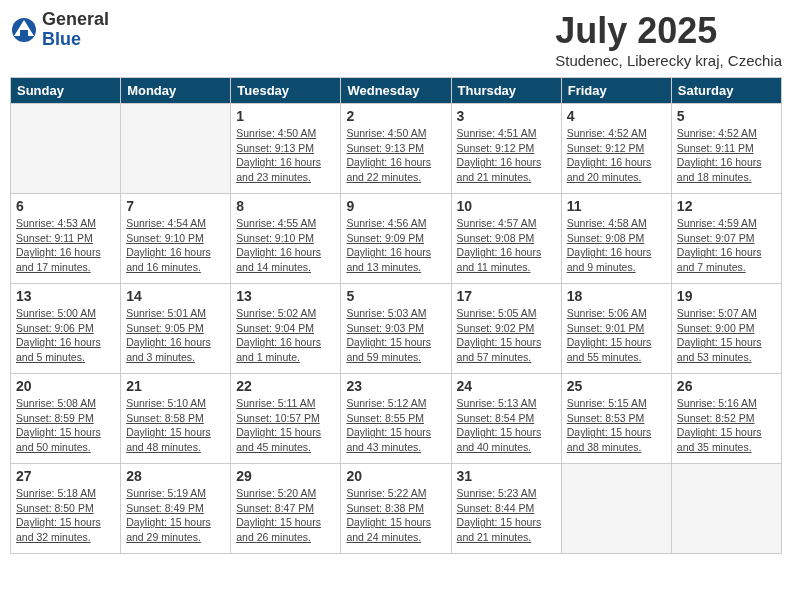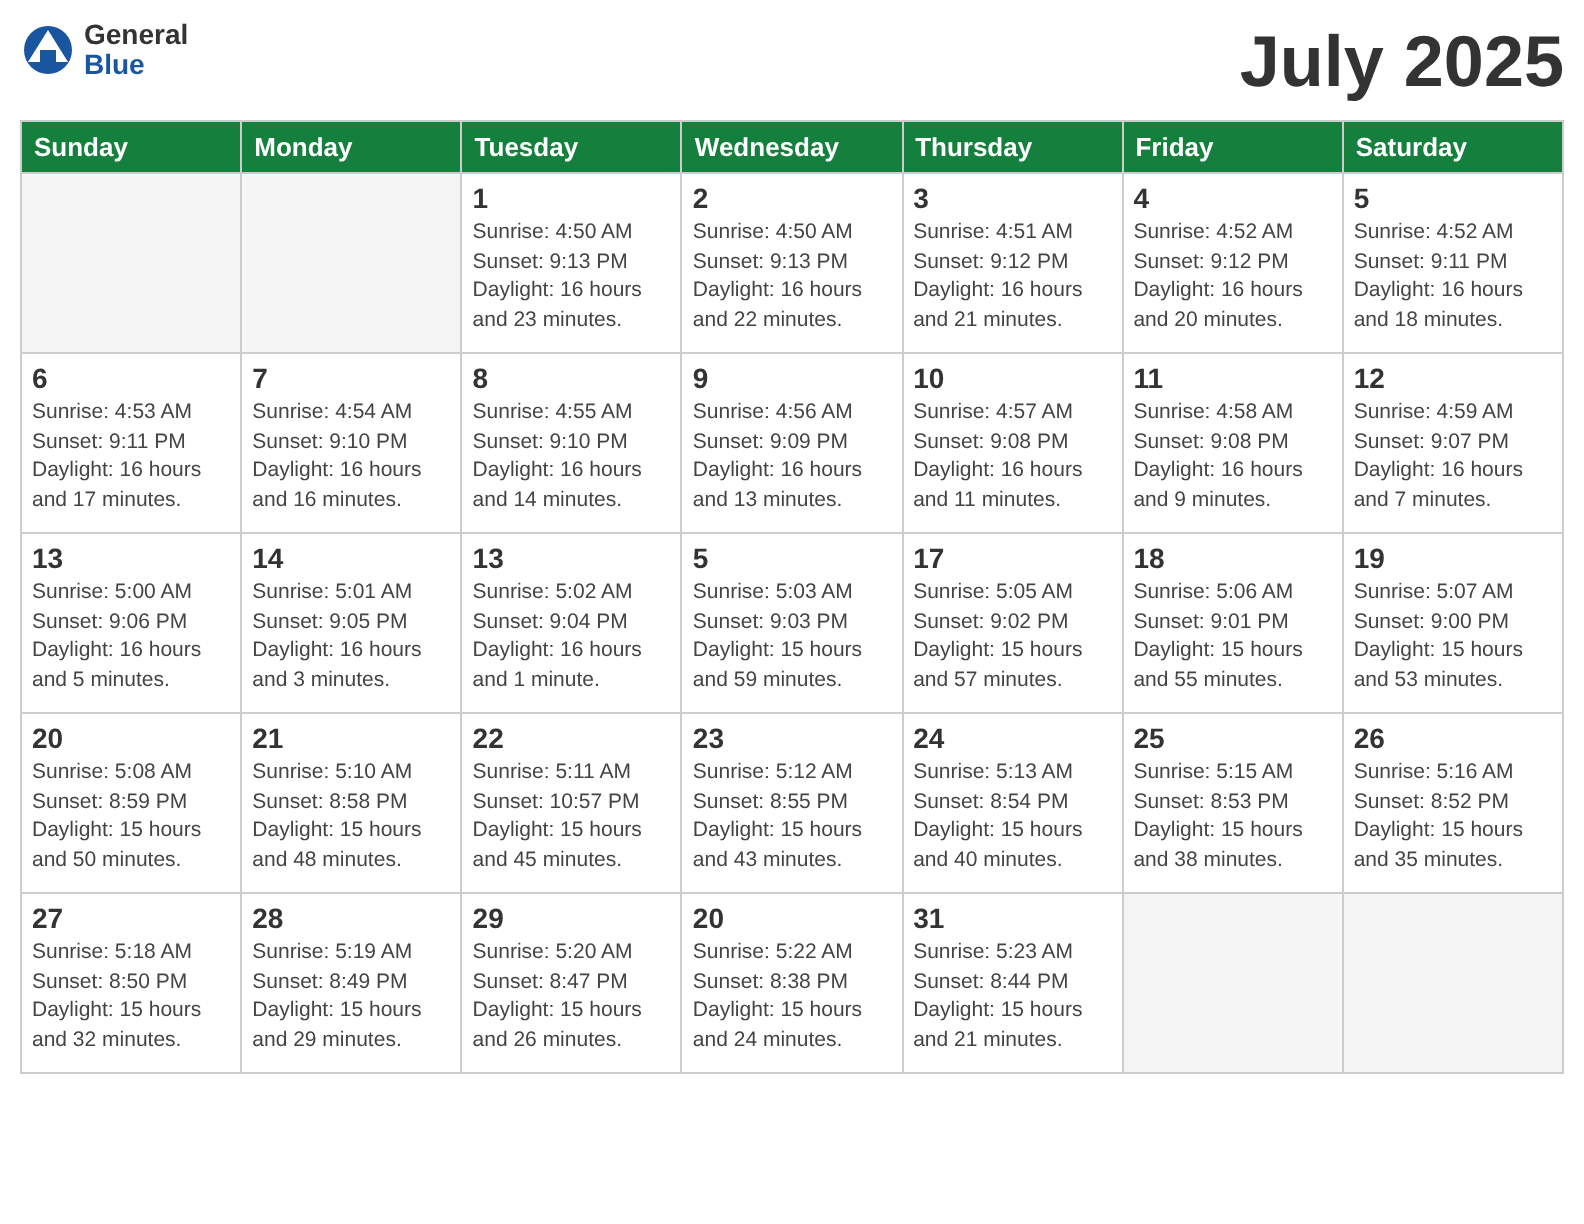--- a/index.html
+++ b/index.html
@@ -16,21 +16,21 @@
       align-items: flex-start;
       margin-bottom: 8px;
     }
     .logo {
       display: flex;
       align-items: center;
     }
     .logo-text {
       display: flex;
       flex-direction: column;
-      font-size: 14px;
+      font-size: 18px;
       font-weight: bold;
       line-height: 1.1;
     }
     .logo-general { color: #333; }
     .logo-blue { color: #1a56a0; }
     .logo-icon {
       width: 28px;
       height: 28px;
       margin-right: 4px;
     }
@@ -44,21 +44,21 @@
     .location {
       font-size: 15px;
       color: #333;
     }
     .calendar {
       width: 100%;
       border-collapse: collapse;
       font-size: 11px;
     }
     .calendar th {
-      background: #15803d;
+      background: #0c4a6e;
       color: #fff;
       text-align: left;
       padding: 5px 6px;
       font-size: 13px;
       font-weight: bold;
       border: 1px solid #ccc;
     }
     .calendar td {
       border: 1px solid #ccc;
       vertical-align: top;
@@ -73,39 +73,41 @@
     .day-num {
       font-size: 14px;
       font-weight: bold;
       color: #333;
       margin-bottom: 2px;
     }
     .day-info {
       color: #444;
       line-height: 1.4;
       font-size: 10.5px;
+      text-decoration: underline;
     }
   </style>
 </head>
 <body>
 
 <div class="header">
   <div class="logo">
     <svg class="logo-icon" viewBox="0 0 28 28">
       <circle cx="14" cy="14" r="12" fill="#1a56a0"></circle>
       <polygon points="14,4 24,20 4,20" fill="white"></polygon>
       <rect x="10" y="14" width="8" height="6" fill="#1a56a0"></rect>
     </svg>
     <div class="logo-text">
       <span class="logo-general">General</span>
       <span class="logo-blue">Blue</span>
     </div>
   </div>
   <div class="title-block">
     <div class="month-year">July 2025</div>
+    <div class="location">Studenec, Liberecky kraj, Czechia</div>
   </div>
 </div>
 
 <table class="calendar">
   <thead>
     <tr>
     <th>Sunday</th>
         <th>Monday</th>
         <th>Tuesday</th>
         <th>Wednesday</th>

